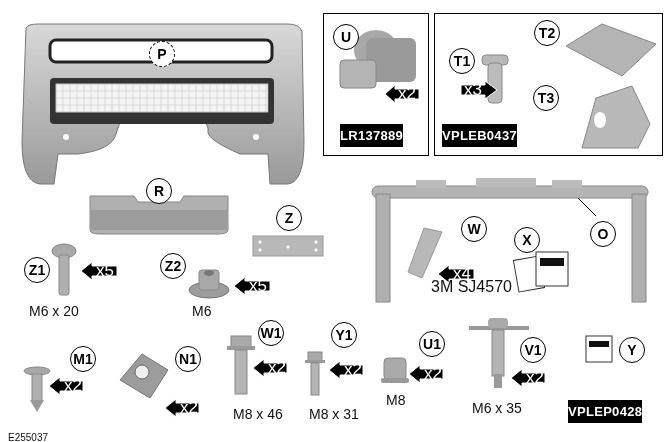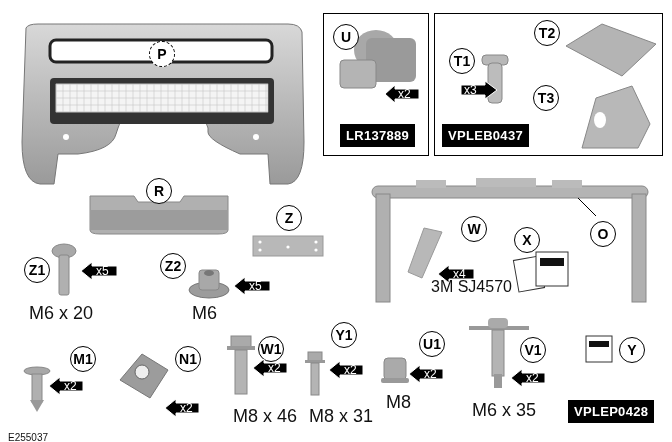--- a/index.html
+++ b/index.html
@@ -5,24 +5,24 @@
   html, body { margin: 0; padding: 0; background: #ffffff; }
   body { width: 672px; height: 442px; position: relative; overflow: hidden;
          font-family: "Liberation Sans", sans-serif; color: #000; }
   .abs { position: absolute; }
   .callout { position: absolute; width: 26px; height: 26px; border-radius: 50%;
              border: 1.4px solid #000; background: #fff; display: flex; align-items: center;
              justify-content: center; font-weight: bold; font-size: 14px; box-sizing: border-box; }
   .callout.dashed { border-style: dashed; }
   .qty { position: absolute; height: 20px; display: flex; align-items: center; }
   .qty svg { display: block; }
-  .qty .txt { position: absolute; color: #fff; font-size: 12px; }
-  .label { position: absolute; font-size: 18px; color: #111; white-space: nowrap; }
+  .qty .txt { position: absolute; color: #fff; font-size: 17px; }
+  .label { position: absolute; font-size: 14px; color: #111; white-space: nowrap; }
   .partno { position: absolute; background: #000; color: #fff; font-weight: bold;
-            font-size: 13px; padding: 4px 6px; letter-spacing: 0.3px; }
+            font-size: 13px; padding: 4px 0; letter-spacing: 0.3px; }
   .box { position: absolute; border: 1.5px solid #000; background: #fff; box-sizing: border-box; }
   .fig-id { position: absolute; font-size: 10px; color: #111; }
 </style>
 </head>
 <body>
 
 <svg class="abs" style="left:18px;top:22px" width="290" height="170">
   <defs>
     <linearGradient id="g1" x1="0" y1="0" x2="0" y2="1">
       <stop offset="0" stop-color="#d8d8d8"></stop>
@@ -207,21 +207,21 @@
   <path d="M4,30 L26,4 L52,20 L34,48 Z" fill="#9c9c9c" stroke="#777"></path>
   <circle cx="26" cy="22" r="7" fill="#eee" stroke="#666"></circle>
 </svg>
 <div class="qty" style="left:164px;top:398px">
   <svg width="36" height="20">
       <path d="M1,10 L12,1 L12,5 L35,5 L35,15 L12,15 L12,19 Z" fill="#000" stroke="#fff" stroke-width="1"></path>
     </svg>
   <span class="txt" style="left:16px">x2</span>
 </div>
 
-<div class="callout" style="left:258px;top:336px">W1</div>
+<div class="callout" style="left:258px;top:320px">W1</div>
 <svg class="abs" style="left:226px;top:334px" width="30" height="62">
   <rect x="5" y="2" width="20" height="12" fill="#aaa" stroke="#888"></rect>
   <rect x="1" y="12" width="28" height="4" fill="#999"></rect>
   <rect x="9" y="16" width="12" height="44" fill="#b4b4b4" stroke="#888"></rect>
 </svg>
 <div class="qty" style="left:252px;top:358px">
   <svg width="36" height="20">
       <path d="M1,10 L12,1 L12,5 L35,5 L35,15 L12,15 L12,19 Z" fill="#000" stroke="#fff" stroke-width="1"></path>
     </svg>
   <span class="txt" style="left:16px">x2</span>

